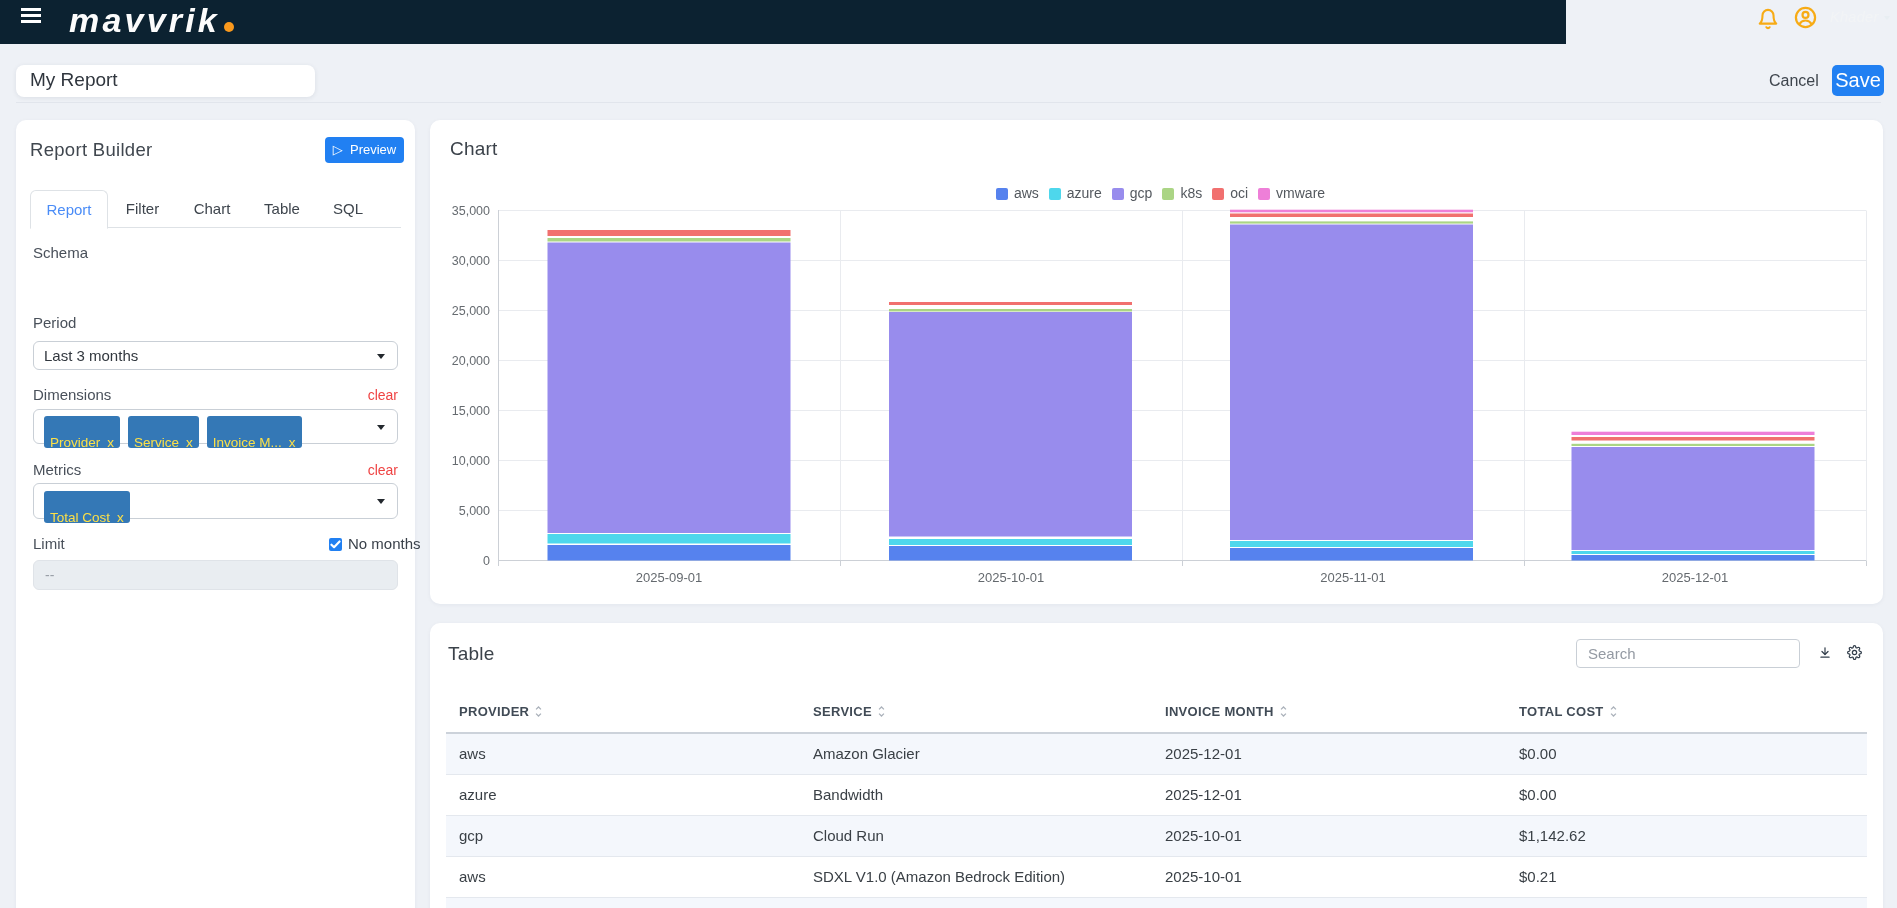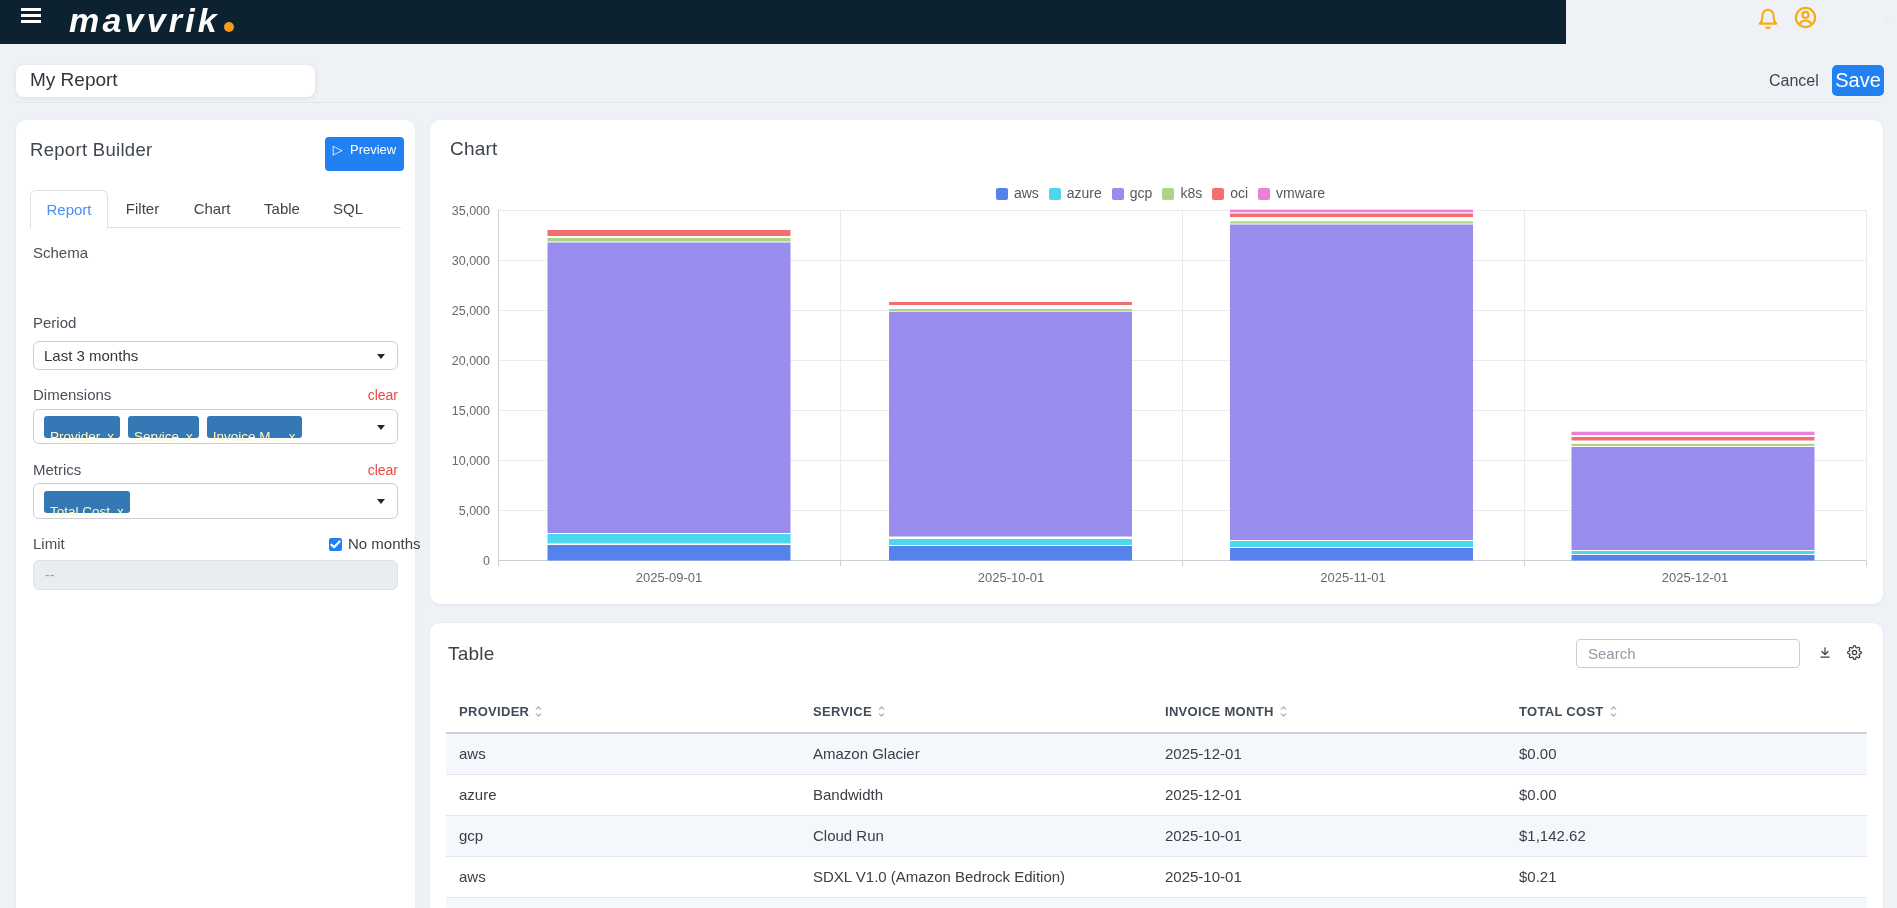--- a/index.html
+++ b/index.html
@@ -20,29 +20,29 @@
 .title-input { position:absolute; left:16px; top:65px; width:299px; height:32px; background:#fff; border-radius:8px; box-shadow:0 1px 5px rgba(30,40,70,.09); font-size:19px; color:#30363e; line-height:29px; padding-left:14px; }
 .cancel { position:absolute; left:1769px; top:72px; font-size:16px; color:#3e454d; }
 .save { position:absolute; left:1832px; top:65px; width:52px; height:31px; background:#2180f2; border-radius:5px; color:#fff; font-size:20px; text-align:center; line-height:31px; }
 
 .card { position:absolute; background:#fff; border-radius:10px; box-shadow:0 1px 4px rgba(25,39,80,.05); }
 .card-left  { left:16px;  top:120px; width:399px;  height:900px; }
 .card-chart { left:430px; top:120px; width:1453px; height:484px; }
 .card-table { left:430px; top:623px; width:1453px; height:420px; overflow:hidden; }
 
 .rb-title { position:absolute; left:14px; top:19px; font-size:18.5px; font-weight:400; color:#40474f; letter-spacing:.3px; }
-.preview { position:absolute; left:309px; top:17px; width:79px; height:34px; background:#2180f2; border-radius:4px; color:#fff; font-size:13px; text-align:center; line-height:26px; }
+.preview { position:absolute; left:309px; top:17px; width:79px; height:26px; background:#2180f2; border-radius:4px; color:#fff; font-size:13px; text-align:center; line-height:26px; }
 .tabs { position:absolute; left:14px; top:70px; width:371px; height:38px; border-bottom:1px solid #dee2e6; }
 .tab { position:absolute; top:0; height:38px; font-size:15px; color:#3e454d; text-align:center; line-height:38px; }
 .tab.active { background:#fff; border:1px solid #dee2e6; border-bottom:1px solid #fff; border-radius:6px 6px 0 0; color:#4a8cf7; height:39px; }
 .lbl { position:absolute; left:17px; font-size:15px; color:#49505a; }
 .clear { position:absolute; right:17px; font-size:14px; color:#ef4444; }
 .sel { position:absolute; left:17px; width:365px; background:#fff; border:1px solid #c9cfd6; border-radius:6px; font-size:15px; color:#31373e; }
 .sel .caret { position:absolute; right:12px; top:50%; margin-top:-2px; width:0; height:0; border-left:4px solid transparent; border-right:4px solid transparent; border-top:5px solid #23282e; }
-.chip { display:inline-block; background:#3478b6; color:#fef9c3; border-radius:3px; font-size:13.5px; height:22px; line-height:22px; padding:10px 6px; margin-right:8px; }
+.chip { display:inline-block; background:#3478b6; color:#fde047; border-radius:3px; font-size:13.5px; height:22px; line-height:22px; padding:16px 6px; margin-right:8px; }
 .chip .xx { margin-left:7px; }
 .checkrow { position:absolute; left:313px; top:415px; white-space:nowrap; }
 .cbox { display:inline-block; width:13px; height:13px; background:#2180f2; border-radius:2px; vertical-align:-2px; position:relative; }
 .cbox svg { position:absolute; left:1px; top:2px; }
 .nolimit { font-size:15px; color:#3a414a; margin-left:6px; }
 .limit-input { position:absolute; left:17px; top:440px; width:365px; height:30px; background:#e9edf1; border:1px solid #dfe3e8; border-radius:6px; font-size:14px; color:#9aa0a8; line-height:29px; padding-left:11px; }
 
 .chart-title { position:absolute; left:20px; top:18px; font-size:19px; color:#3b424a; letter-spacing:.2px; }
 .legend { position:absolute; left:4px; top:65px; width:1453px; height:15px; text-align:center; font-size:14px; color:#53585e; }
 .legend span.sw { display:inline-block; width:12px; height:12px; border-radius:2px; vertical-align:-1.5px; margin:0 6px 0 10px; }

